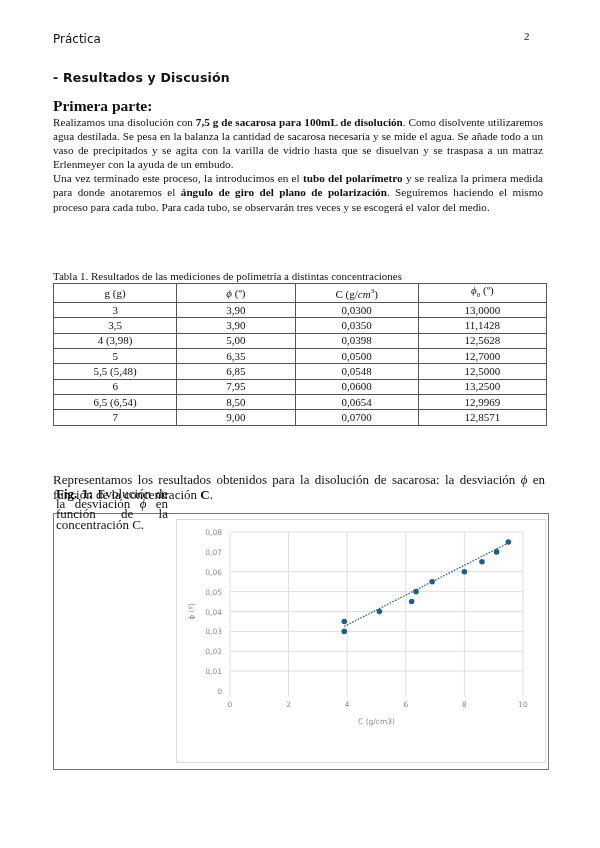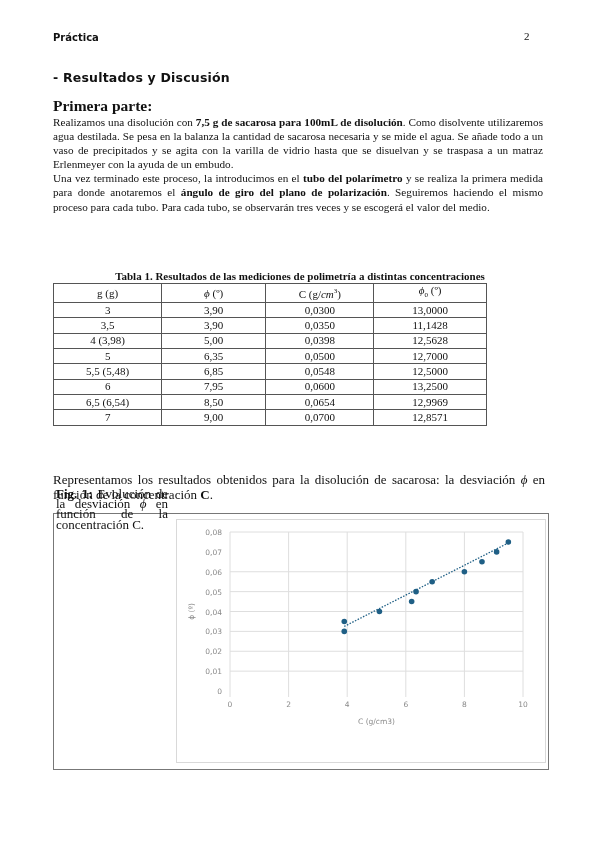--- a/index.html
+++ b/index.html
@@ -1,25 +1,25 @@
 <!DOCTYPE html>
 <html><head>
 <meta charset="utf-8">
 <style>
   html, body { margin:0; padding:0; background:#ffffff; }
   body { width:600px; height:848px; position:relative; overflow:hidden; font-family:"Liberation Serif", serif; color:#111; }
-  .hdr-left { position:absolute; left:53px; top:32px; font-family:"DejaVu Sans", sans-serif; font-weight:bold; font-size:10px; }
+  .hdr-left { position:absolute; left:53px; top:32px; font-family:"DejaVu Sans", sans-serif; font-weight:normal; font-size:12px; }
   .hdr-right { position:absolute; left:524px; top:30px; font-size:11px; }
   .section { position:absolute; left:53px; top:70px; font-family:"DejaVu Sans", sans-serif; font-weight:bold; font-size:12.5px; letter-spacing:0.2px; }
   .subsec { position:absolute; left:53px; top:97px; font-weight:bold; font-size:15.5px; }
   .body { position:absolute; left:53px; top:115px; width:490px; font-size:11.2px; line-height:14.1px; text-align:justify; }
   .body p { margin:0; }
   b { font-weight:bold; }
-  .tcap { position:absolute; left:53px; top:270px; width:494px; text-align:center; font-weight:bold; font-size:11px; }
-  table.data { position:absolute; left:53px; top:283px; width:434px; border-collapse:collapse; font-size:11px; }
+  .tcap { position:absolute; left:53px; top:270px; width:494px; font-weight:normal; font-size:11px; }
+  table.data { position:absolute; left:53px; top:283px; width:494px; border-collapse:collapse; font-size:11px; }
   table.data td, table.data th { border:1px solid #555; text-align:center; height:14.3px; padding:0; line-height:13px; font-weight:normal; }
   table.data th { font-weight:normal; }
   .it { font-style:italic; }
   .para2 { position:absolute; left:53px; top:472px; width:492px; font-size:13px; line-height:15px; text-align:justify; }
   .figbox { position:absolute; left:53px; top:513px; width:494px; height:255px; border:1px solid #777; border-right:1.5px solid #777; }
   .figcap { position:absolute; left:56px; top:489px; width:112px; font-size:13px; line-height:10.2px; text-align:justify; }
   .chartframe { position:absolute; left:176px; top:519px; width:368px; height:242px; border:1px solid #d9d9d9; background:#fff; }
   svg.chart { position:absolute; left:0; top:0; }
   .tick { font-family:"DejaVu Sans", sans-serif; font-size:7.5px; fill:#8a8a8a; }
 </style>

